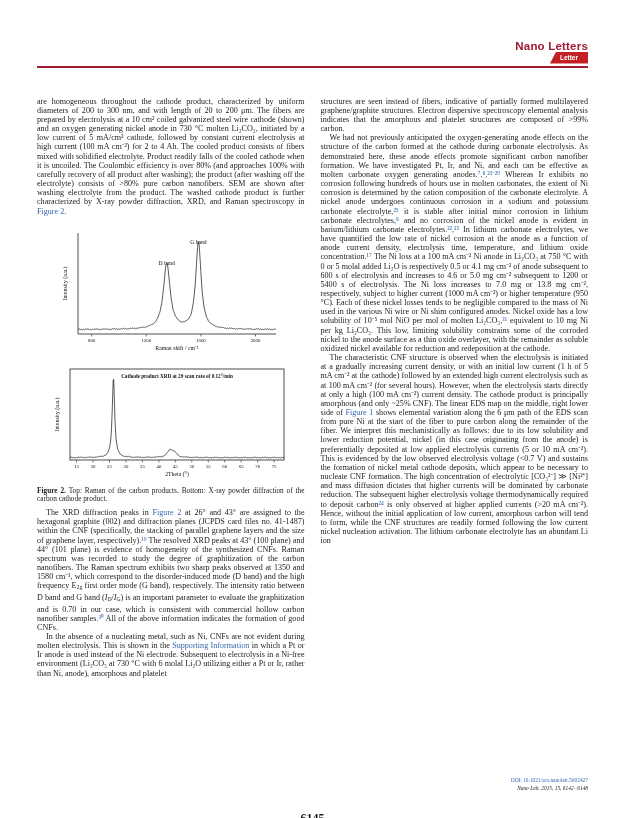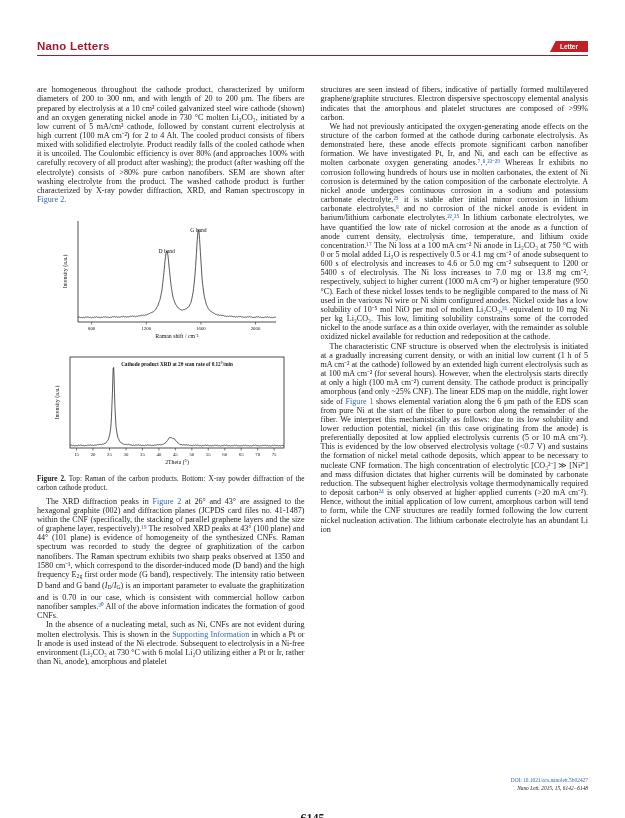--- a/index.html
+++ b/index.html
@@ -1,21 +1,21 @@
 <!DOCTYPE html>
 <html><head>
 <meta charset="utf-8">
 <style>
   html,body{margin:0;padding:0;}
   body{
     width:625px;height:818px;background:#ffffff;position:relative;
     font-family:"Liberation Serif",serif;color:#1b1b1b;overflow:hidden;
   }
   .page{position:absolute;inset:0;padding:0 37px;box-sizing:border-box;}
-  .masthead{display:flex;justify-content:space-between;align-items:flex-end;padding-top:40px;}
+  .masthead{display:flex;justify-content:space-between;align-items:flex-end;padding-top:40px;flex-direction:column;}
   .journal-title{
     font-family:"Liberation Sans",sans-serif;font-weight:700;font-size:11.5px;
     color:var(--accent);letter-spacing:.2px;
   }
   .letter-badge{
     background:var(--badge);color:#fff;font-family:"Liberation Sans",sans-serif;
     font-size:6.5px;font-weight:700;padding:2px 10px 2.5px;
     clip-path:polygon(6px 0,100% 0,100% 100%,0 100%);
   }
   .rule{height:1.7px;background:var(--accent);margin-top:2.5px;}

